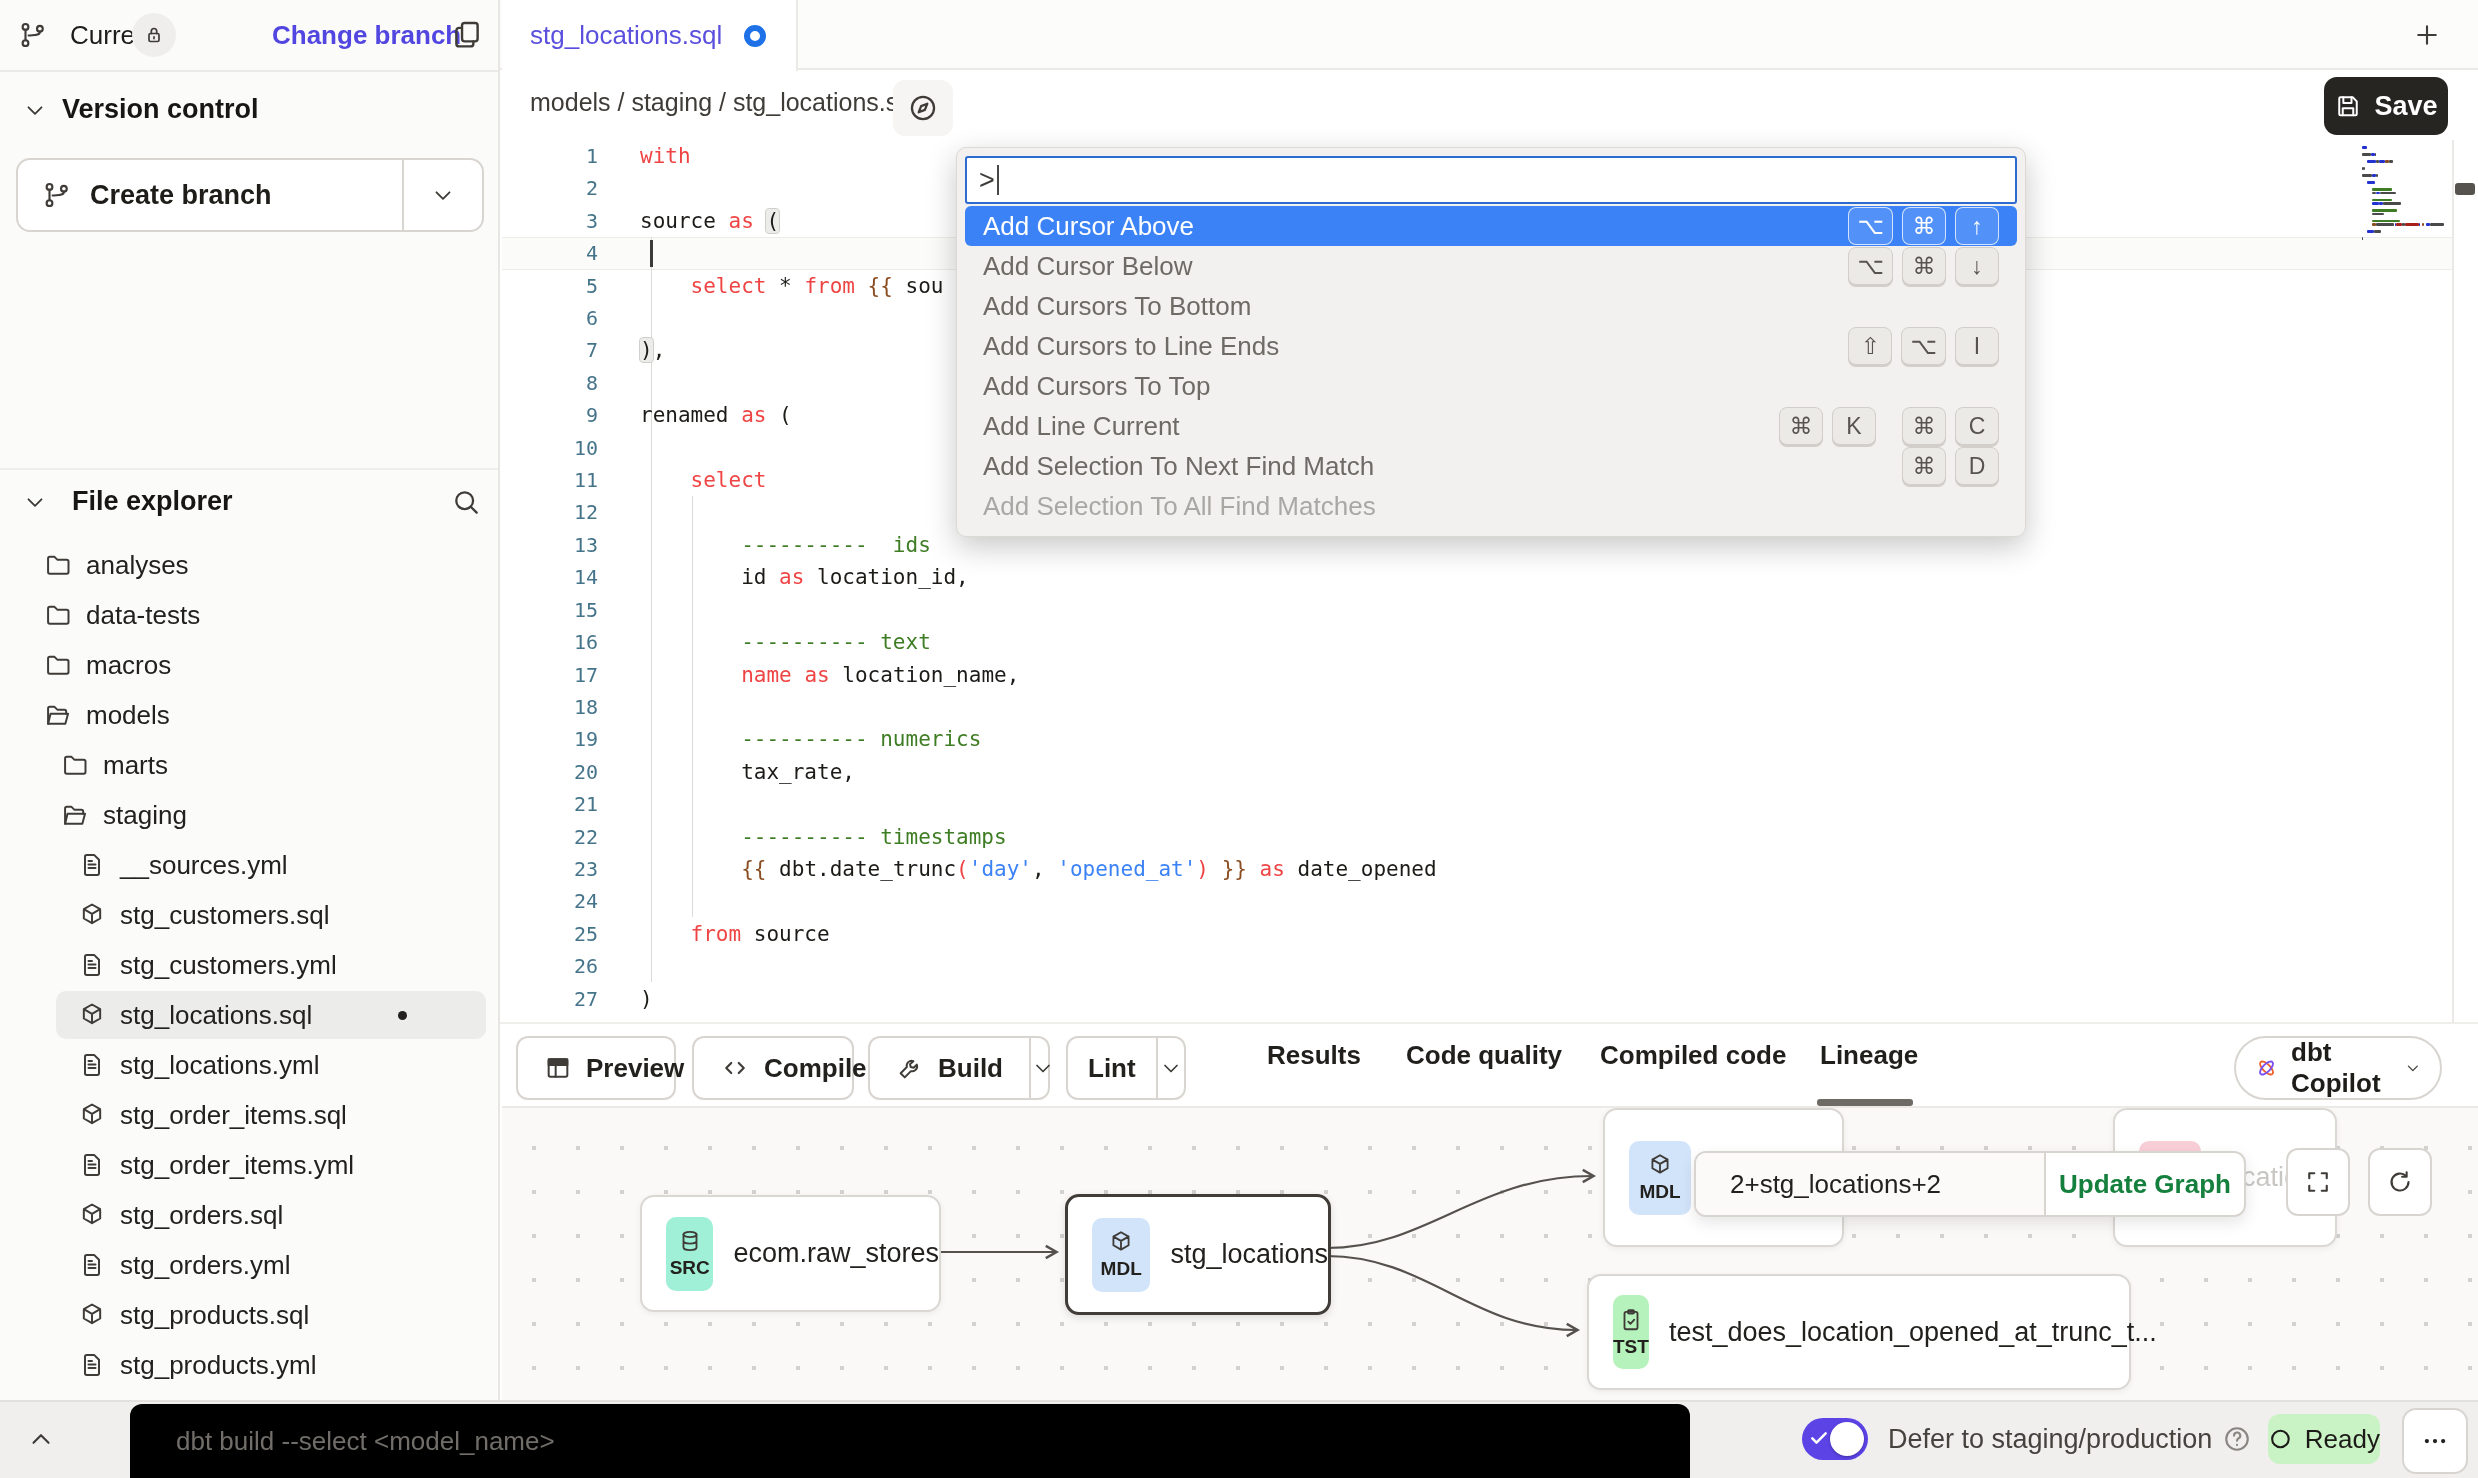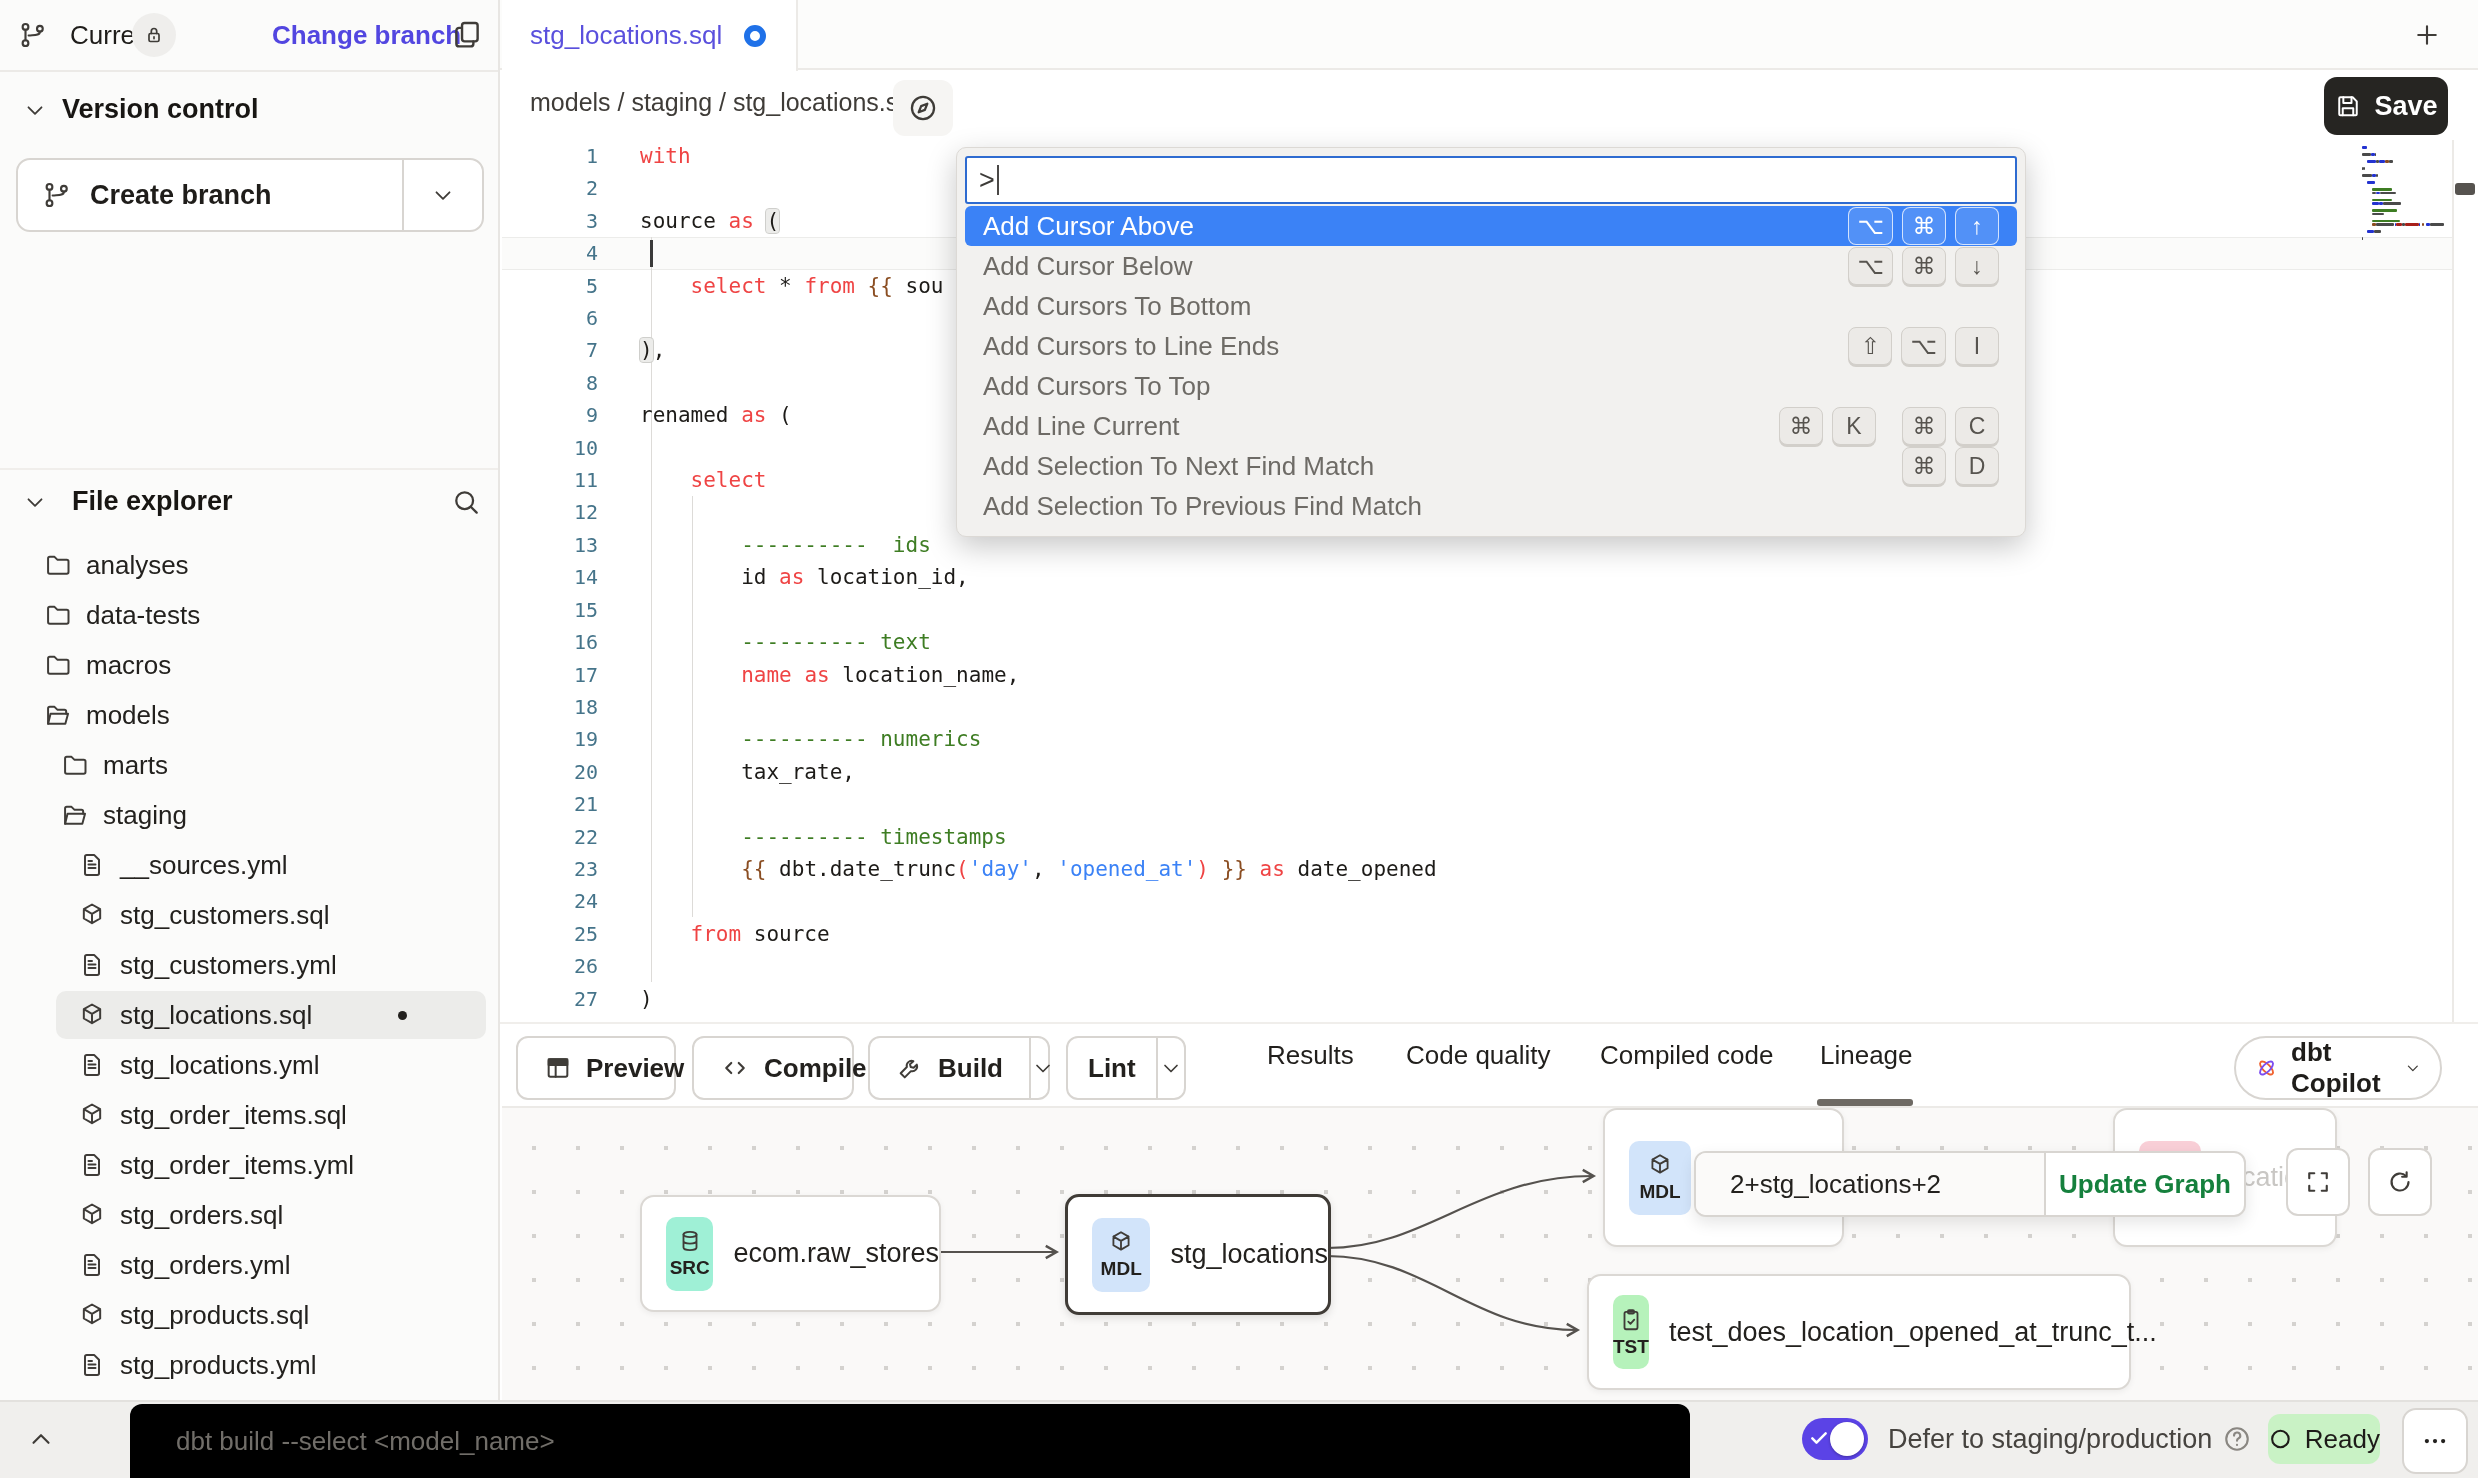--- a/index.html
+++ b/index.html
@@ -72,21 +72,21 @@
   .keycap{min-width:44px;height:38px;padding:0 8px;border-radius:8px;display:flex;align-items:center;justify-content:center;font-size:23px;box-sizing:border-box;
           background:#eceae7;border:1.5px solid #d2cfca;box-shadow:0 2px 0 #d2cfca;color:#57544f;}
   .pal-row.sel .keycap{background:rgba(255,255,255,.12);border:1.5px solid rgba(255,255,255,.75);box-shadow:none;color:#ffffff;}
   .pal-row.partial{opacity:.55;}
 
   
   #actionbar{left:500px;top:1022px;width:1978px;height:84px;background:#ffffff;border-top:2px solid #f0eeeb;box-sizing:border-box;}
   .btn{position:absolute;top:1036px;height:64px;border:2px solid #d8d5d1;border-radius:12px;background:#fff;display:flex;align-items:center;box-sizing:border-box;font-size:26px;font-weight:600;color:#23211e;}
   .btn .lab{display:flex;align-items:center;gap:14px;padding:0 26px;height:100%;}
   .btn .split{height:100%;border-left:2px solid #d8d5d1;display:flex;align-items:center;justify-content:center;width:56px;}
-  .tab{position:absolute;top:1040px;font-size:26px;color:#211f1c;}
+  .tab{position:absolute;top:1040px;font-size:26px;color:#211f1c;font-weight:bold;}
   #tab-underline{left:1817px;top:1099px;width:96px;height:7px;background:#6e6a64;border-radius:3px;}
   #copilot-btn{left:2234px;top:1036px;width:208px;height:64px;border:2px solid #d8d5d1;border-radius:32px;background:#fff;display:flex;align-items:center;gap:12px;padding:0 18px;box-sizing:border-box;font-size:26px;font-weight:600;}
 
   
   #lineage{left:502px;top:1106px;width:1976px;height:294px;background:#faf9f8;border-top:2px solid #eceae7;box-sizing:border-box;
     background-image:radial-gradient(#d4d2cf 2.2px,transparent 2.5px);background-size:44px 44px;background-position:10px 18px;overflow:hidden;}
   .node{position:absolute;background:#fff;border:2px solid #dbd8d4;border-radius:14px;box-shadow:0 2px 6px rgba(0,0,0,.06);display:flex;align-items:center;z-index:2;}
   .node .badge{width:62px;height:74px;border-radius:10px;margin-left:24px;display:flex;flex-direction:column;align-items:center;justify-content:center;gap:3px;}
   .node .badge .bt{font-size:19px;font-weight:600;color:#23211e;}
   .node .nlabel{margin-left:20px;font-size:27px;color:#23211e;}
@@ -538,23 +538,20 @@
       </div>
       <div class="pal-row">
         <span>Add Selection To Next Find Match</span>
         <span class="pal-keys">
           <span class="key-group">
             <span class="keycap">⌘</span>
             <span class="keycap">D</span>
           </span>
         </span>
       </div>
-      <div class="pal-row">
-        <span>Add Selection To Previous Find Match</span>
-      </div>
       <div class="pal-row partial">
         <span>Add Selection To All Find Matches</span>
       </div>
     </div>
 </div>
 
 <div class="abs" id="actionbar"></div>
 <div class="btn" style="left:516px;width:160px;">
   <span class="lab">
     <svg width="28" height="28" viewBox="0 0 24 24" class="ico">

